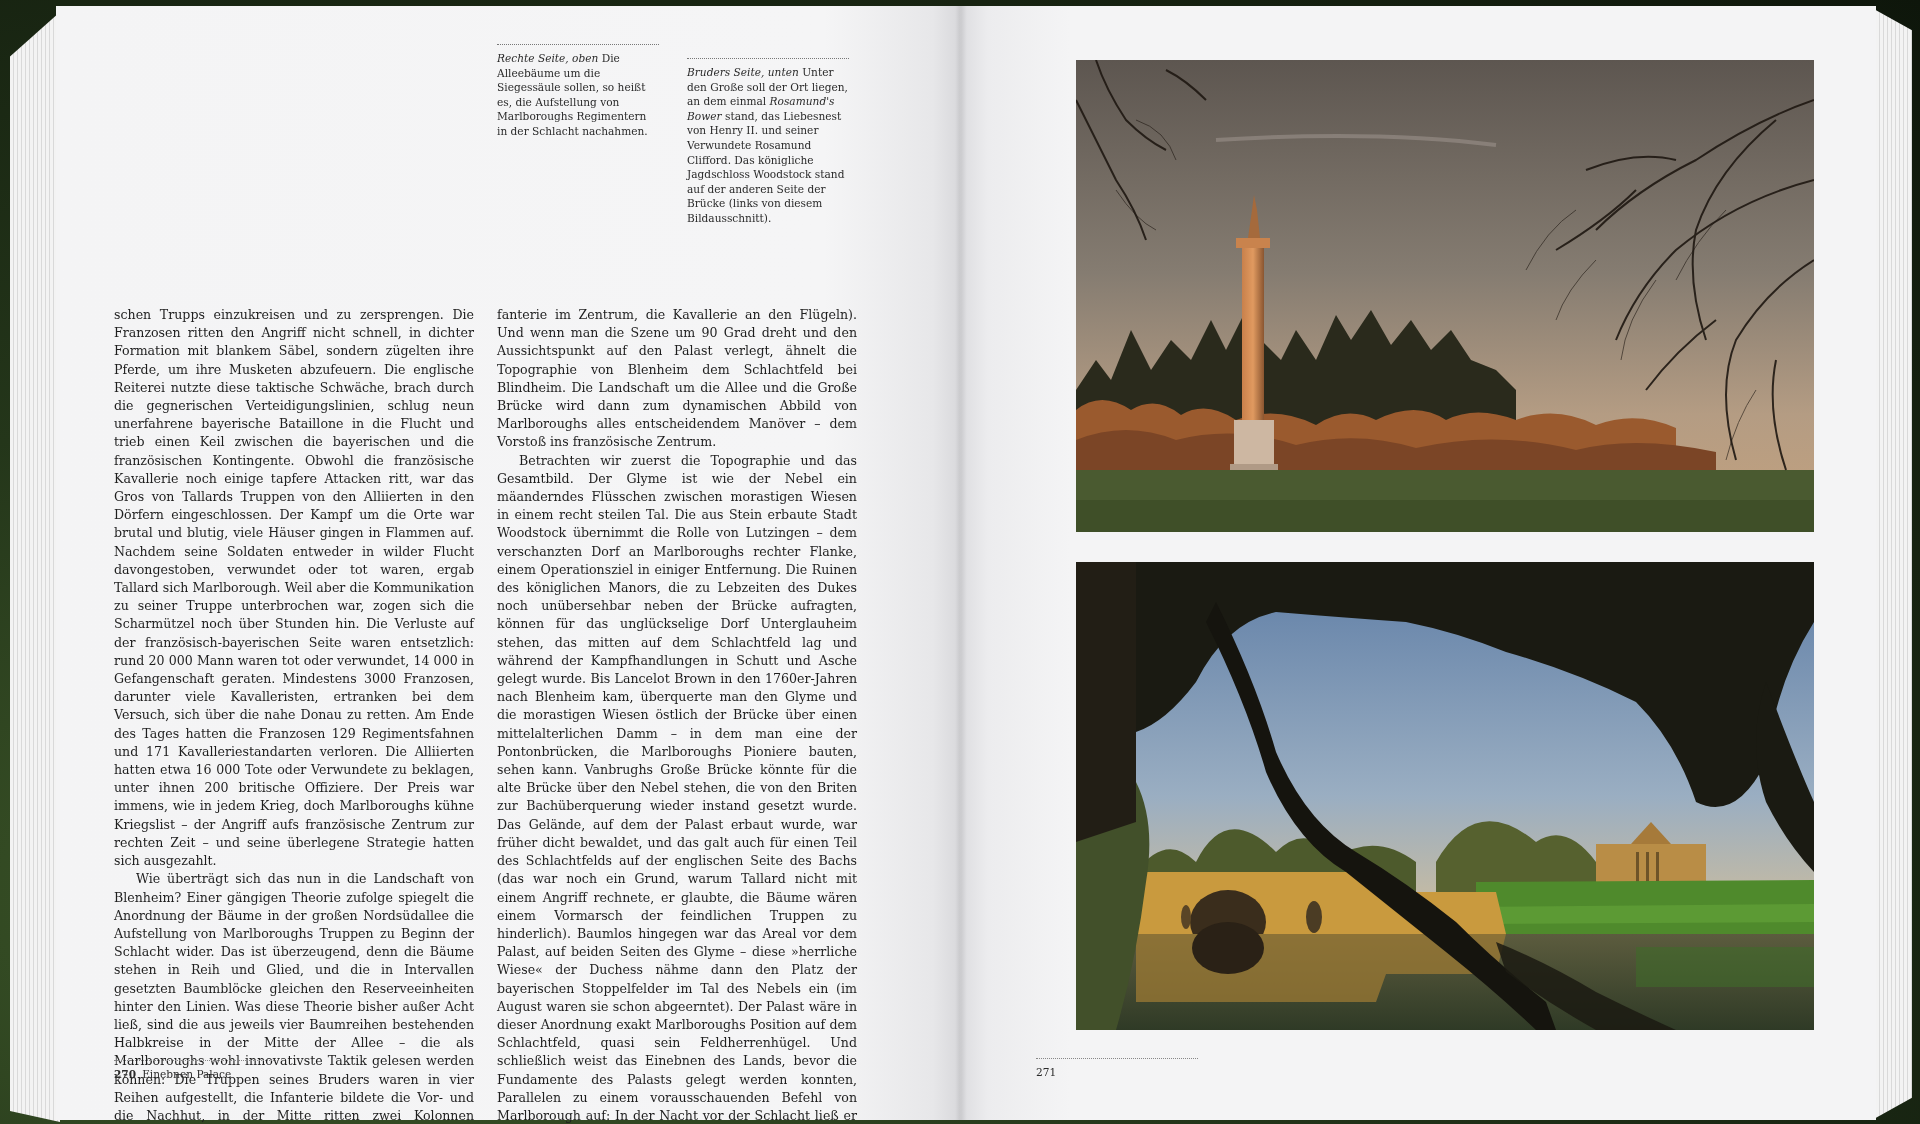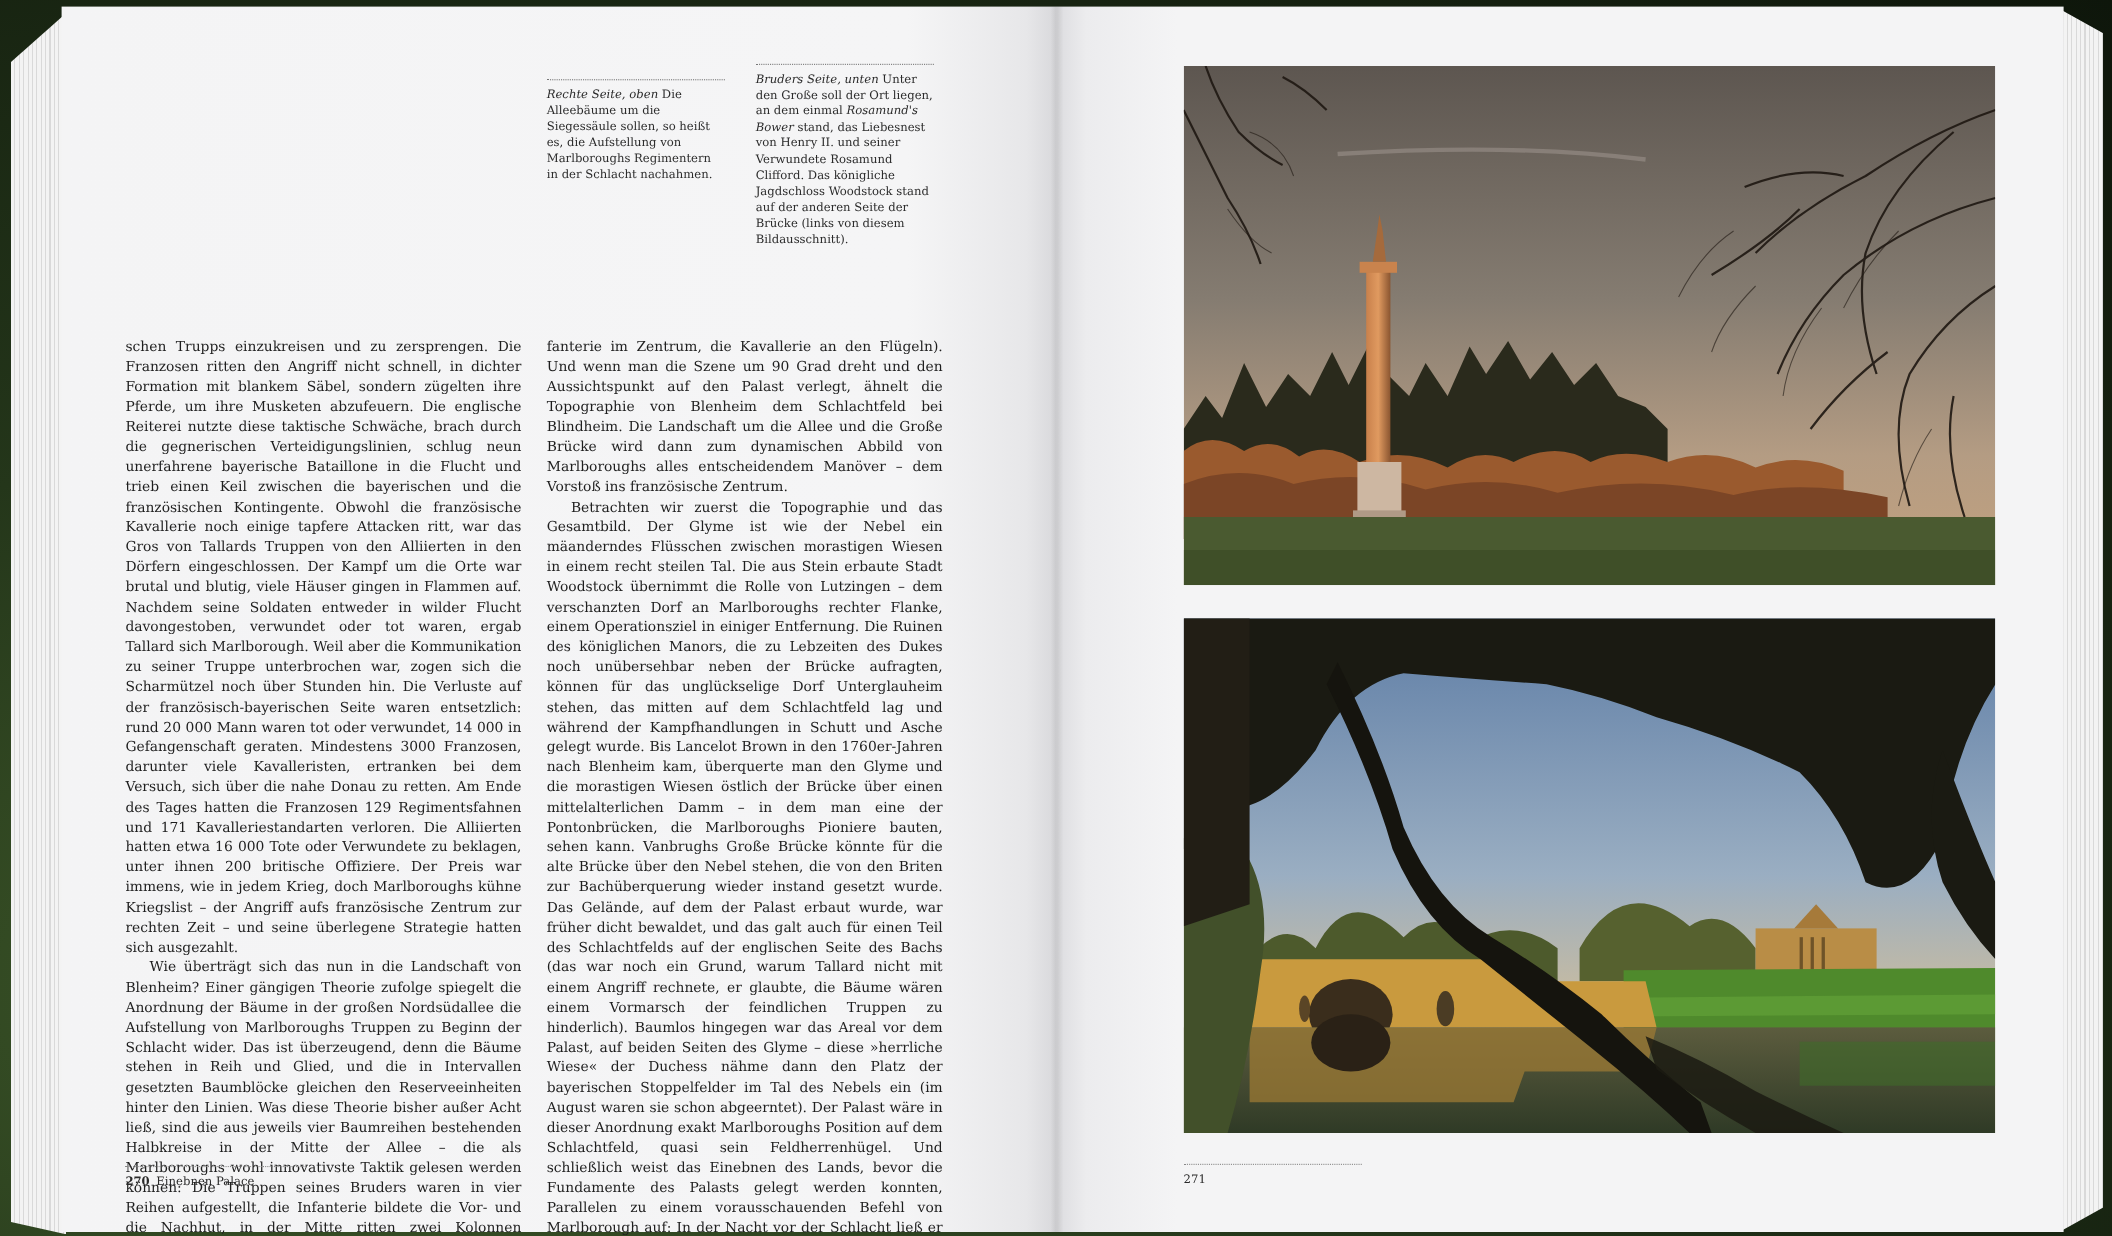--- a/index.html
+++ b/index.html
@@ -73,21 +73,21 @@
 
 <div class="book">
   <div class="edges-left"></div>
   <div class="edges-right"></div>
 
   <div class="page page-left"></div>
 
   <div class="page page-right"></div>
   <div class="gutter"></div>
 
-  <div class="caption" style="left:497px; top:72px;">
+  <div class="caption" style="left:497px; top:44px;">
     <div class="rule"></div>
     <span class="lead">Rechte Seite, oben</span>
     <span>Die Alleebäume um die Siegessäule sollen, so heißt es, die Aufstellung von Marlboroughs Regimentern in der Schlacht nachahmen.</span>
   </div>
 
   <div class="caption" style="left:687px; top:58px;">
     <div class="rule"></div>
     <span class="lead">Bruders Seite, unten</span>
     <span>Unter den Große soll der Ort liegen, an dem einmal</span>
     <em>Rosamund's Bower</em>
@@ -102,21 +102,21 @@
   <div class="column" style="left:497px; top:306px;">
     <p>fanterie im Zentrum, die Kavallerie an den Flügeln). Und wenn man die Szene um 90 Grad dreht und den Aussichtspunkt auf den Palast verlegt, ähnelt die Topographie von Blenheim dem Schlachtfeld bei Blindheim. Die Landschaft um die Allee und die Große Brücke wird dann zum dynamischen Abbild von Marlboroughs alles entscheidendem Manöver – dem Vorstoß ins französische Zentrum.</p>
     <p class="indent">Betrachten wir zuerst die Topographie und das Gesamtbild. Der Glyme ist wie der Nebel ein mäanderndes Flüsschen zwischen morastigen Wiesen in einem recht steilen Tal. Die aus Stein erbaute Stadt Woodstock übernimmt die Rolle von Lutzingen – dem verschanzten Dorf an Marlboroughs rechter Flanke, einem Operationsziel in einiger Entfernung. Die Ruinen des königlichen Manors, die zu Lebzeiten des Dukes noch unübersehbar neben der Brücke aufragten, können für das unglückselige Dorf Unterglauheim stehen, das mitten auf dem Schlachtfeld lag und während der Kampfhandlungen in Schutt und Asche gelegt wurde. Bis Lancelot Brown in den 1760er-Jahren nach Blenheim kam, überquerte man den Glyme und die morastigen Wiesen östlich der Brücke über einen mittelalterlichen Damm – in dem man eine der Pontonbrücken, die Marlboroughs Pioniere bauten, sehen kann. Vanbrughs Große Brücke könnte für die alte Brücke über den Nebel stehen, die von den Briten zur Bachüberquerung wieder instand gesetzt wurde. Das Gelände, auf dem der Palast erbaut wurde, war früher dicht bewaldet, und das galt auch für einen Teil des Schlachtfelds auf der englischen Seite des Bachs (das war noch ein Grund, warum Tallard nicht mit einem Angriff rechnete, er glaubte, die Bäume wären einem Vormarsch der feindlichen Truppen zu hinderlich). Baumlos hingegen war das Areal vor dem Palast, auf beiden Seiten des Glyme – diese »herrliche Wiese« der Duchess nähme dann den Platz der bayerischen Stoppelfelder im Tal des Nebels ein (im August waren sie schon abgeerntet). Der Palast wäre in dieser Anordnung exakt Marlboroughs Position auf dem Schlachtfeld, quasi sein Feldherrenhügel. Und schließlich weist das Einebnen des Lands, bevor die Fundamente des Palasts gelegt werden konnten, Parallelen zu einem vorausschauenden Befehl von Marlborough auf: In der Nacht vor der Schlacht ließ er einen Talgrund in der Nähe der Stadt</p>
   </div>
 
   <div class="folio" style="left:114px; top:1060px; width:164px;">
     <div class="rule"></div>
     <span class="num">270</span><span>Einebnen Palace</span>
   </div>
 
-  <div class="folio" style="left:1076px; top:1058px; width:162px;">
+  <div class="folio" style="left:1036px; top:1058px; width:162px;">
     <div class="rule"></div>
     <span class="num" style="font-weight:normal">271</span>
   </div>
 
   <div class="photo" style="left:1076px; top:60px; width:738px; height:472px;">
     <svg viewBox="0 0 738 472" preserveAspectRatio="none">
       <defs>
         <linearGradient id="sky1" x1="0" y1="0" x2="0" y2="1">
           <stop offset="0" stop-color="#5d5650"></stop>
           <stop offset="0.45" stop-color="#857c71"></stop>

